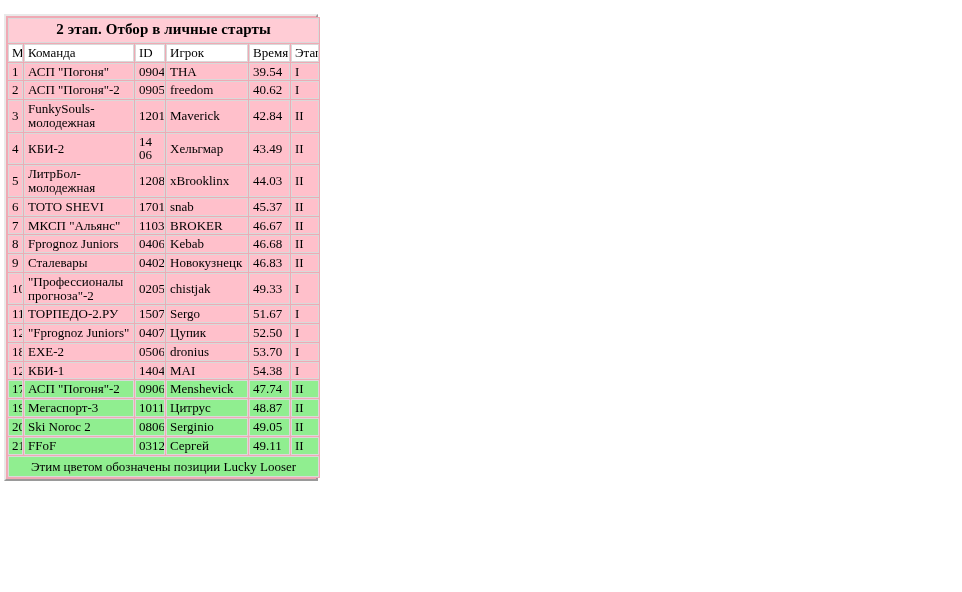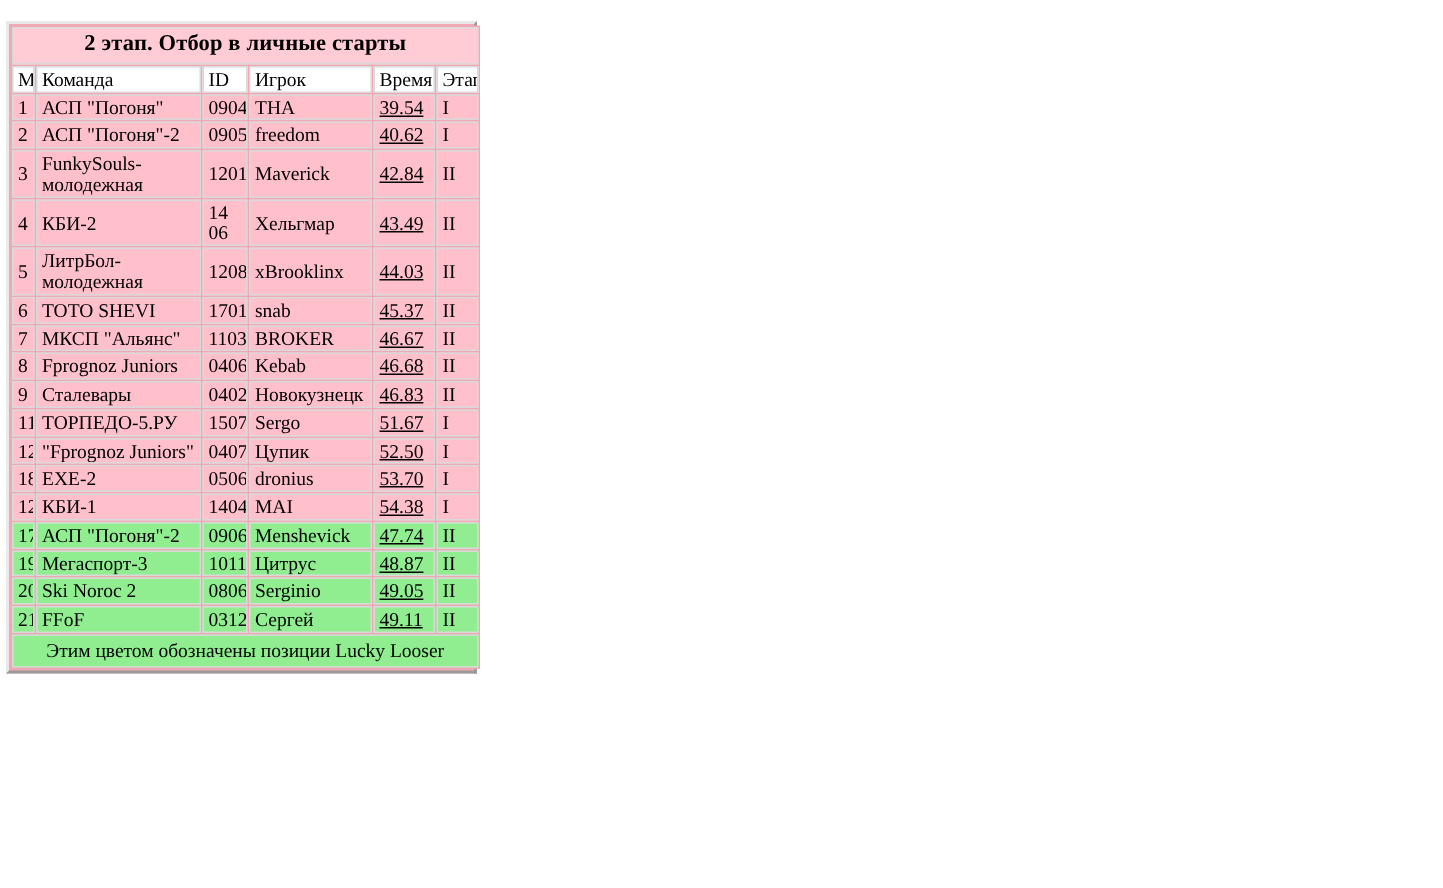--- a/index.html
+++ b/index.html
@@ -93,21 +93,21 @@
   
   col.c-pos   { width: 15px;  }
   col.c-team  { width: 110px; }
   col.c-id    { width: 30px;  }
   col.c-player{ width: 82px;  }
   col.c-time  { width: 41px;  }
   col.c-stage { width: 28px;  }
 
   .cell-pos   { text-align: left; }
   .cell-id    { white-space: normal; }
-  .cell-time  { white-space: nowrap; text-decoration: underline; }
+  .cell-time  { white-space: nowrap; }
   .cell-stage { white-space: nowrap; }
 </style>
 </head>
 <body>
 
 <div class="page">
   <div class="frame">
     <table class="results">
       <colgroup>
         <col class="c-pos">
@@ -196,22 +196,30 @@
           </tr>
           <tr class="qual">
             <td class="cell-pos">9</td>
             <td class="cell-team">Сталевары</td>
             <td class="cell-id">0402</td>
             <td class="cell-player">Новокузнецк</td>
             <td class="cell-time">46.83</td>
             <td class="cell-stage">II</td>
           </tr>
           <tr class="qual">
+            <td class="cell-pos">10</td>
+            <td class="cell-team">"Профессионалы прогноза"-2</td>
+            <td class="cell-id">0205</td>
+            <td class="cell-player">chistjak</td>
+            <td class="cell-time">49.33</td>
+            <td class="cell-stage">I</td>
+          </tr>
+          <tr class="qual">
             <td class="cell-pos">11</td>
-            <td class="cell-team">ТОРПЕДО-5.РУ</td>
+            <td class="cell-team">ТОРПЕДО-2.РУ</td>
             <td class="cell-id">1507</td>
             <td class="cell-player">Sergo</td>
             <td class="cell-time">51.67</td>
             <td class="cell-stage">I</td>
           </tr>
           <tr class="qual">
             <td class="cell-pos">12</td>
             <td class="cell-team">"Fprognoz Juniors"</td>
             <td class="cell-id">0407</td>
             <td class="cell-player">Цупик</td>

